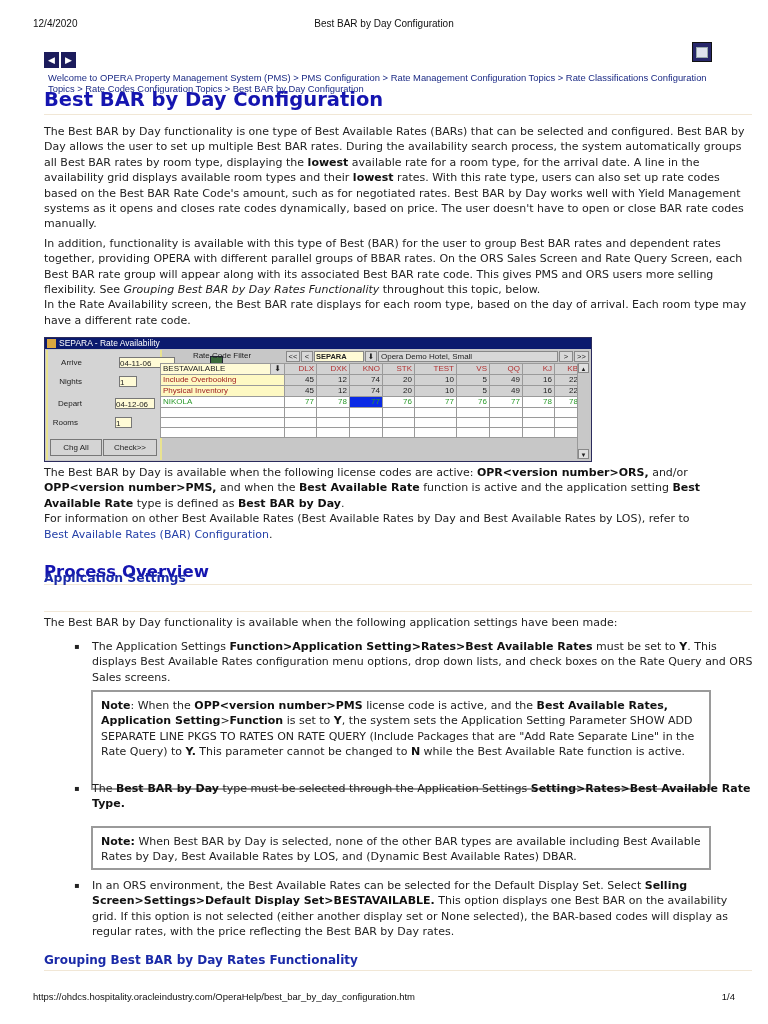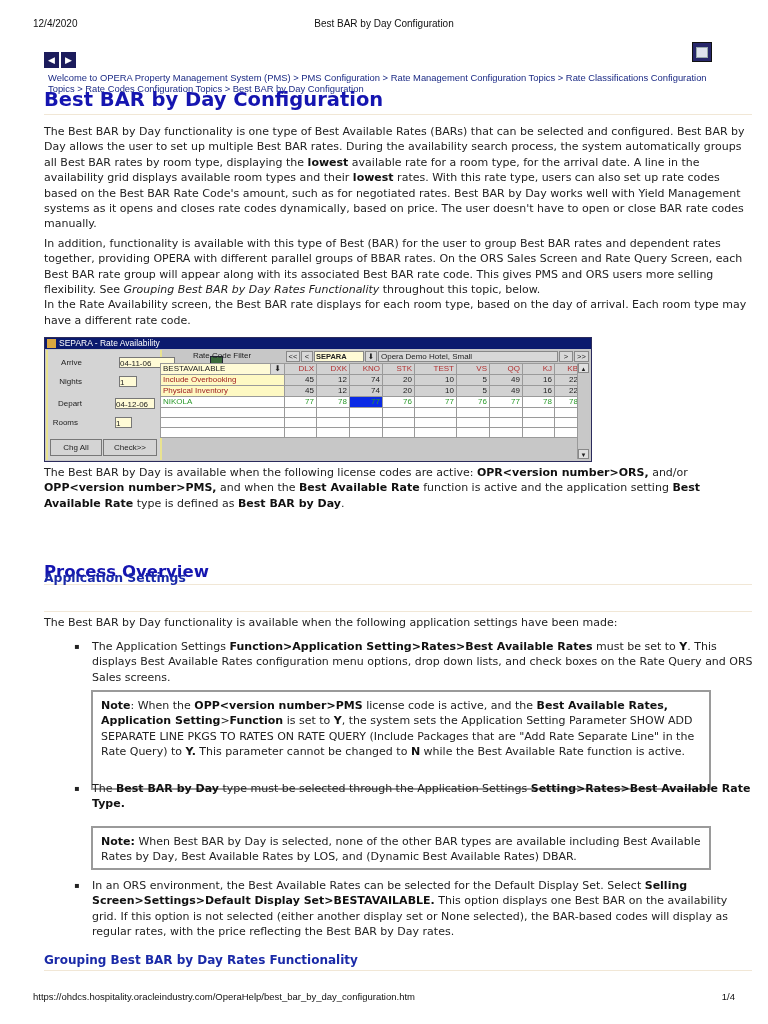--- a/index.html
+++ b/index.html
@@ -226,20 +226,21 @@
       </table>
     <div class="vscroll">
       <div class="a" style="top:0">▲</div>
       <div class="a" style="bottom:0">▼</div>
     </div>
   </div>
 </div>
 
 <div class="content" style="top:465px">
   <p><span>The Best BAR by Day is available when the following license codes are active: </span><b>OPR&lt;version number&gt;ORS,</b><span> and/or </span><b>OPP&lt;version number&gt;PMS,</b><span> and when the </span><b>Best Available Rate</b><span> function is active and the application setting </span><b>Best Available Rate</b><span> type is defined as </span><b>Best BAR by Day</b><span>.</span></p>
+  <p><span>For information on other Best Available Rates (Best Available Rates by Day and Best Available Rates by LOS), refer to</span><br><span class="link">Best Available Rates (BAR) Configuration</span><span>.</span></p>
 </div>
 
 <div class="h2" style="top:562px">Process Overview</div>
 <div class="rule" style="top:584px"></div>
 <div class="h3" style="top:570px">Application Settings</div>
 <div class="rule" style="top:611px"></div>
 
 <div class="content" style="top:615px">
   <p>The Best BAR by Day functionality is available when the following application settings have been made:</p>
 </div>

